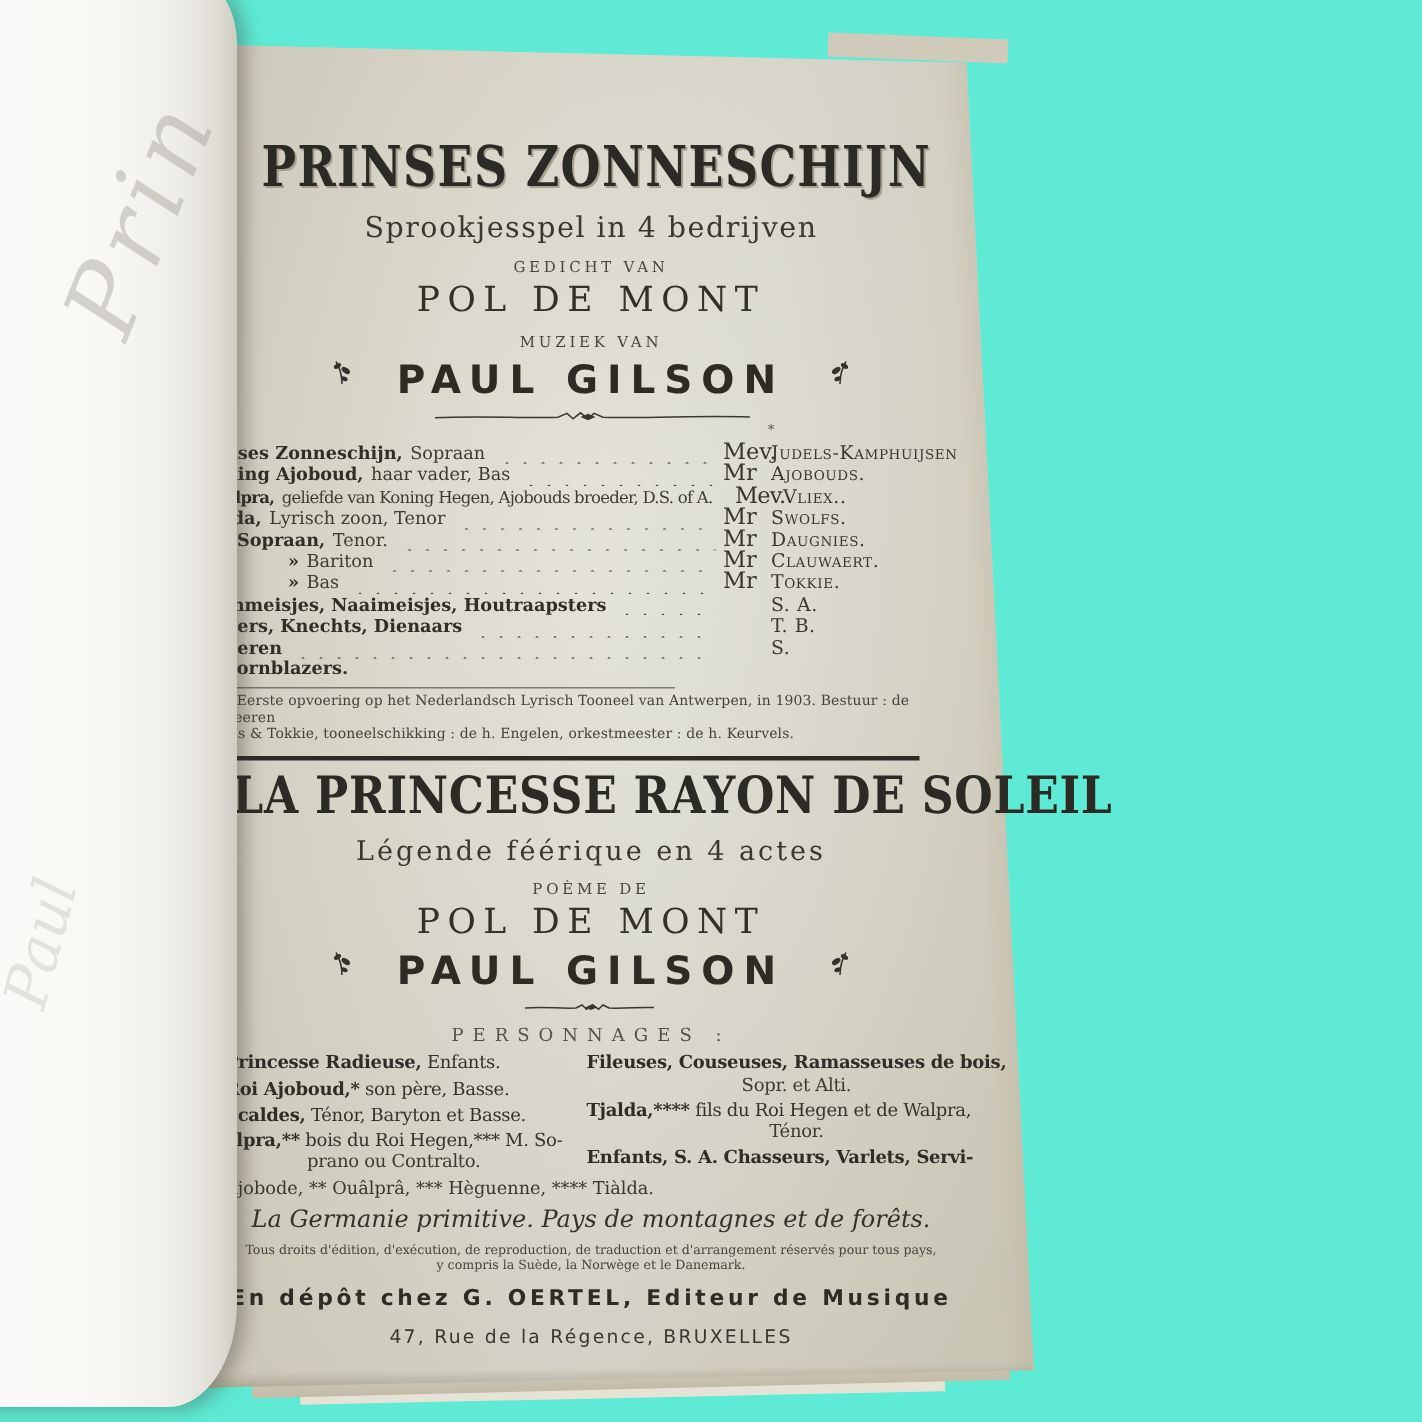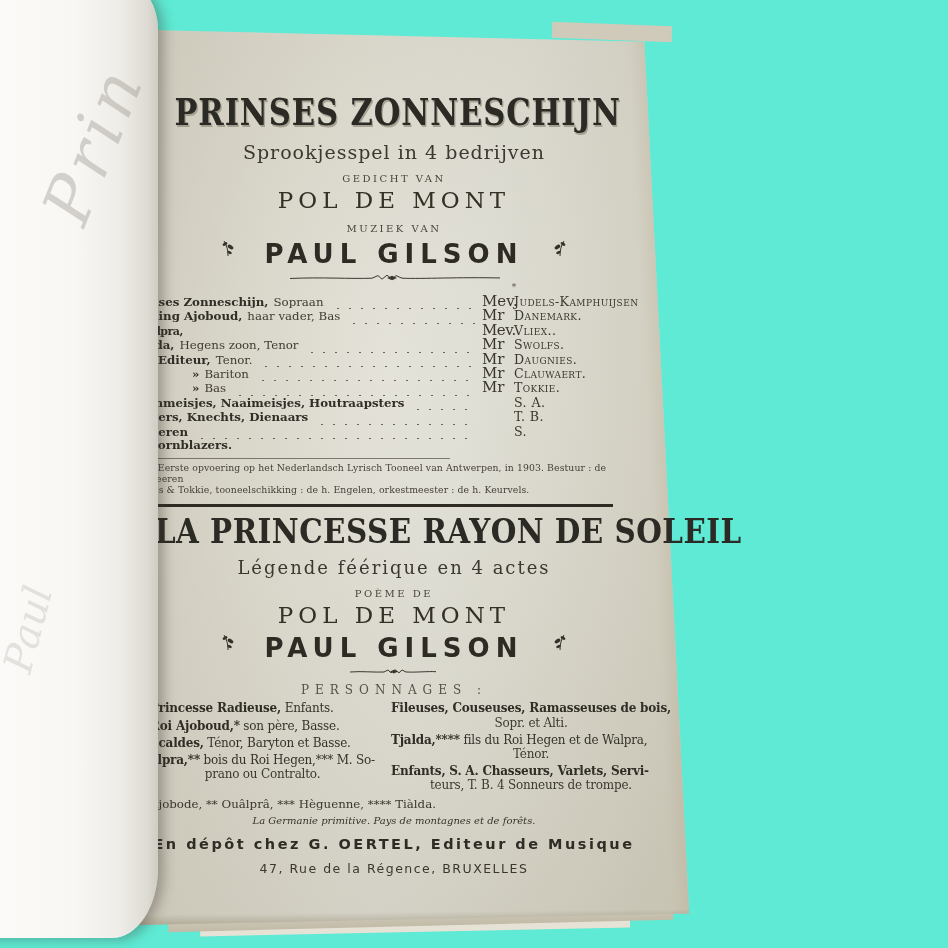--- a/index.html
+++ b/index.html
@@ -68,21 +68,21 @@
   .pers-label{font-size:12px;letter-spacing:6px;text-align:center;color:#56524a;margin-top:7px;}
   .pers-cols{display:flex;margin-top:4px;}
   .pers-left{width:50%;padding-right:5px;box-sizing:border-box;}
   .pers-divider{width:1px;background:#49453c;margin:2px 3px;}
   .pers-right{flex:1;padding-left:5px;box-sizing:border-box;}
   .pers-entry{font-size:12px;line-height:14.2px;margin-bottom:3px;letter-spacing:-0.2px;}
   .pers-line1{text-indent:-8px;padding-left:8px;white-space:nowrap;}
   .pers-name{font-weight:bold;color:#302d26;}
   .pers-line2{text-align:center;color:#3c392f;}
   .asterisk-note{font-size:11.8px;margin-top:1px;color:#3a372e;}
-  .setting-fr{font-style:italic;text-align:center;font-size:10px;margin-top:4px;color:#35322a;}
+  .setting-fr{font-style:italic;text-align:center;font-size:16px;margin-top:4px;color:#35322a;}
   .rights{font-size:8.4px;line-height:10px;text-align:center;color:#49453d;margin-top:6px;}
   .publisher{font-family:"DejaVu Sans",sans-serif;font-weight:bold;font-size:14.5px;
     letter-spacing:2.5px;text-align:center;margin-top:10px;color:#2f2c26;}
   .address{font-family:"DejaVu Sans",sans-serif;font-size:12.5px;letter-spacing:1.5px;
     text-align:center;margin-top:9px;color:#3b372e;}
 
   
   .cover{position:absolute;left:-26px;top:-14px;width:184px;height:952px;z-index:6;
     background:linear-gradient(to right,#fcfbf9 0%,#f8f7f4 55%,#eeece7 80%,#dedbd4 94%,#cfccc4 100%);
     border-radius:0 28px 46px 0 / 0 44px 70px 0;
@@ -146,40 +146,41 @@
     <span class="leader"></span>
     <span class="cast-prefix">Mev.</span>
     <span class="cast-performer">Judels-Kamphuijsen</span>
   </div>
 
   <div class="cast-row">
     <span class="cast-name">ning Ajoboud,</span>
     <span class="cast-role">haar vader, Bas</span>
     <span class="leader"></span>
     <span class="cast-prefix">Mr</span>
-    <span class="cast-performer">Danemark.</span>
+    <span class="cast-performer">Ajobouds.</span>
   </div>
 
   <div class="cast-row" style="letter-spacing: -0.5px; font-size: 11px;">
     <span class="cast-name">alpra,</span>
+    <span class="cast-role">geliefde van Koning Hegen, Ajobouds broeder, D.S. of A.</span>
     <span class="leader" style="background-image: none;"></span>
     <span class="cast-prefix">Mev.</span>
     <span class="cast-performer">Vliex..</span>
   </div>
 
   <div class="cast-row">
     <span class="cast-name">lda,</span>
-    <span class="cast-role">Hegens zoon, Tenor</span>
+    <span class="cast-role">Lyrisch zoon, Tenor</span>
     <span class="leader"></span>
     <span class="cast-prefix">Mr</span>
     <span class="cast-performer">Swolfs.</span>
   </div>
 
   <div class="cast-row" style="padding-left: 8px;">
-    <span class="cast-name">Editeur,</span>
+    <span class="cast-name">Sopraan,</span>
     <span class="cast-role">Tenor.</span>
     <span class="leader"></span>
     <span class="cast-prefix">Mr</span>
     <span class="cast-performer">Daugnies.</span>
   </div>
 
   <div class="cast-row" style="padding-left: 42px;">
     <span class="cast-name">»</span>
     <span class="cast-role">Bariton</span>
     <span class="leader"></span>
@@ -315,27 +316,30 @@
       <span>fils du Roi Hegen et de Walpra,</span>
     </div>
     <div class="pers-line2">Ténor.</div>
   </div>
 
   <div class="pers-entry">
     <div class="pers-line1">
       <b class="pers-name">Enfants, S. A. Chasseurs, Varlets, Servi-</b>
       
     </div>
-    <div class="pers-line2">teurs, T. B. 4 Sonneurs de trompe.</div>
   </div>
 </div>
       </div>
 
       <div class="asterisk-note">Ajobode, ** Ouâlprâ, *** Hèguenne, **** Tiàlda.</div>
       <div class="setting-fr">La Germanie primitive. Pays de montagnes et de forêts.</div>
+      <div class="rights">
+        <div>Tous droits d'édition, d'exécution, de reproduction, de traduction et d'arrangement réservés pour tous pays,</div>
+        <div>y compris la Suède, la Norwège et le Danemark.</div>
+      </div>
       <div class="publisher">En dépôt chez G. OERTEL, Editeur de Musique</div>
       <div class="address">47, Rue de la Régence, BRUXELLES</div>
     </div>
   </div>
 
   <div class="cover">
     <div class="handwriting">Prin</div>
     <div class="handwriting2">Paul</div>
   </div>
 </div>

